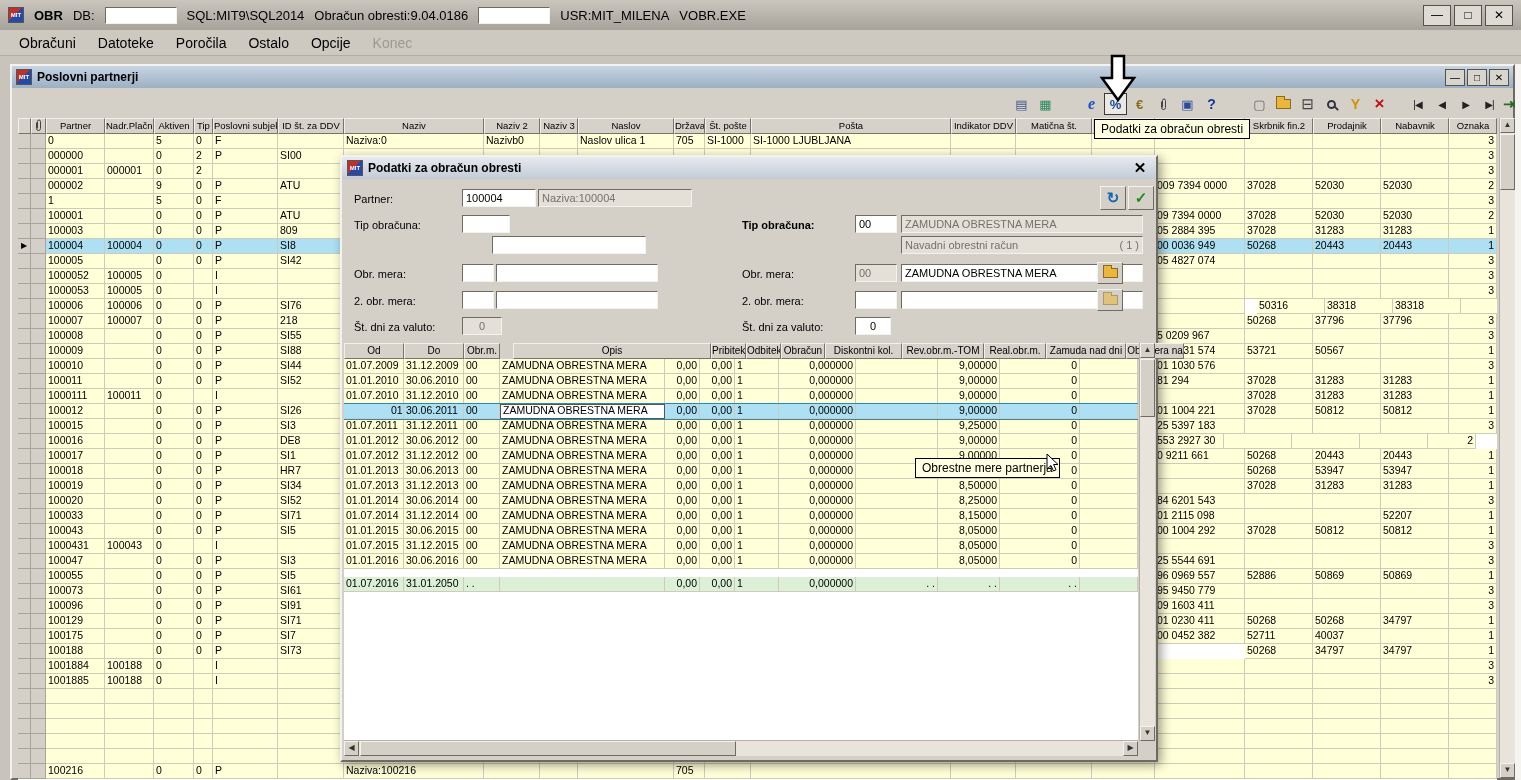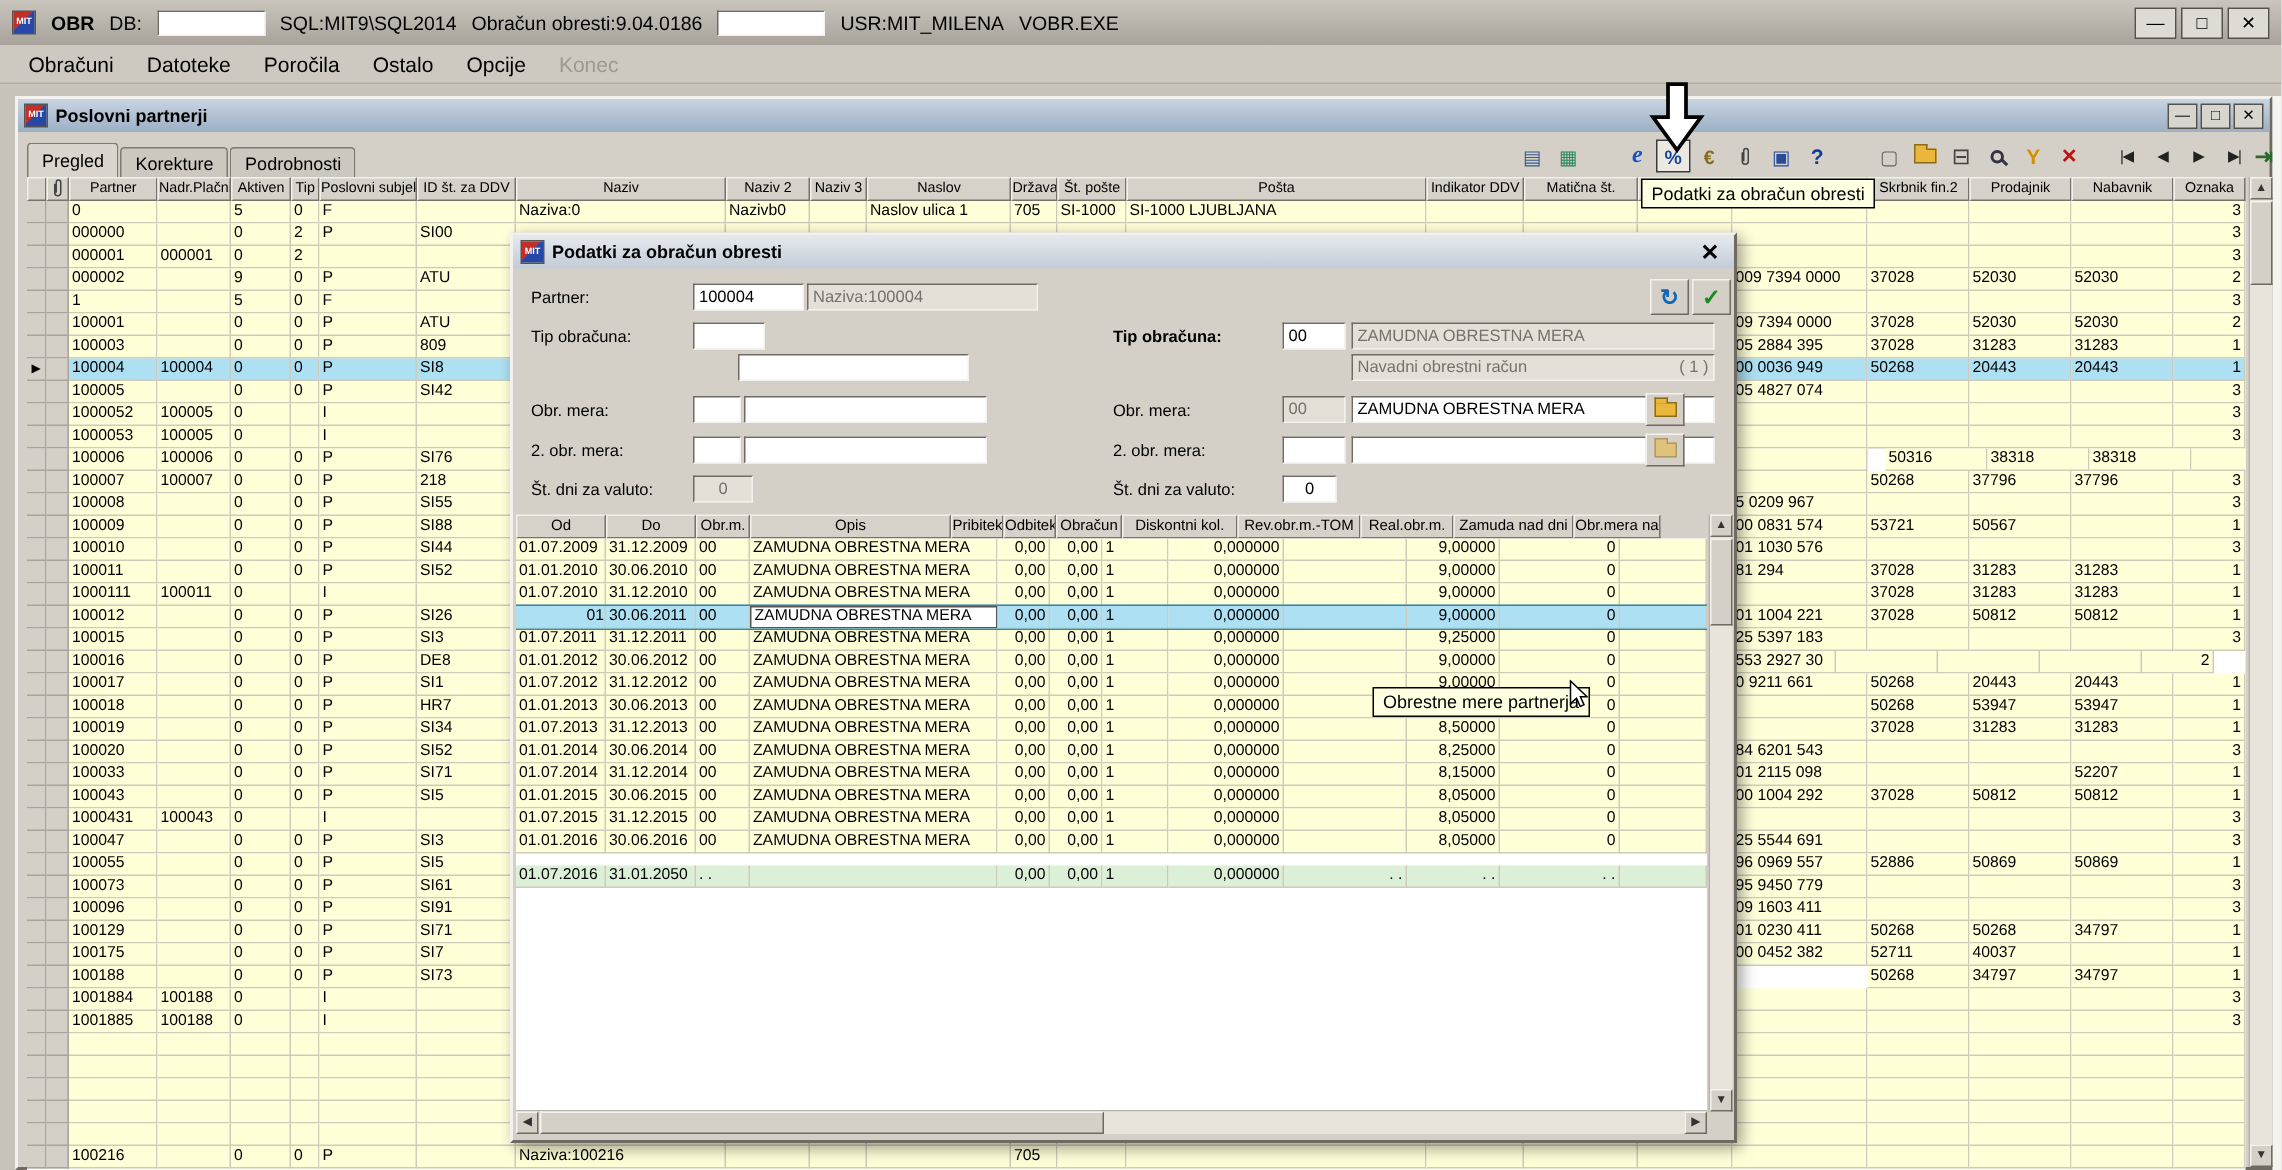--- a/index.html
+++ b/index.html
@@ -118,25 +118,20 @@
     <span class="mit-ico">MIT</span>
     <span>Poslovni partnerji</span>
     <span class="cwin-spacer"></span>
     <span id="child-winbtns" style="display:flex;">
         <div class="cwinbtn">—</div>
         <div class="cwinbtn">□</div>
         <div class="cwinbtn">✕</div>
       </span>
   </div>
 
-  <div class="tabstrip" id="tab-strip">
-      <div class="tab active">Pregled</div>
-      <div class="tab">Korekture</div>
-      <div class="tab">Podrobnosti</div>
-    </div>
 
   <div class="tbgroup" id="tbg1a" style="left:998px;">
       <div class="ticon ic-report-icon">▤</div>
       <div class="ticon ic-partners-icon">▦</div>
     </div>
   <div class="tbgroup" id="tbg1b" style="left:1068px;">
       <div class="ticon ic-internet-icon">e</div>
       <div class="ticon ic-interest-data-icon hot">%</div>
       <div class="ticon ic-finance-icon">€</div>
       <div class="ticon ic-attachment-icon">
@@ -1335,21 +1330,21 @@
   <div class="dlabel" style="left:400px;top:164px;">Št. dni za valuto:</div>
   <div class="dinp" style="left:513px;top:160px;width:36px;text-align:center;">0</div>
 
   <span id="dlg-btns"></span>
 
   
   <div class="dgrid-head" id="dlg-head">
       <div class="hcell" style="width: 60px;">Od</div>
       <div class="hcell" style="width: 60px;">Do</div>
       <div class="hcell" style="width: 36px;">Obr.m.</div>
-      <div class="hcell" style="width: 134px;">Opis</div>
+      <div class="hcell" style="width: 198px; margin-left: 13px;">Opis</div>
       <div class="hcell" style="width: 35px;">Pribitek</div>
       <div class="hcell" style="width: 35px;">Odbitek</div>
       <div class="hcell" style="width: 44px;">Obračun</div>
       <div class="hcell" style="width: 77px;">Diskontni kol.</div>
       <div class="hcell" style="width: 82px;">Rev.obr.m.-TOM</div>
       <div class="hcell" style="width: 62px;">Real.obr.m.</div>
       <div class="hcell" style="width: 80px;">Zamuda nad dni</div>
       <div class="hcell" style="width: 58px;">Obr.mera na</div>
     </div>
   <div class="dgrid-body" id="dlg-body">

